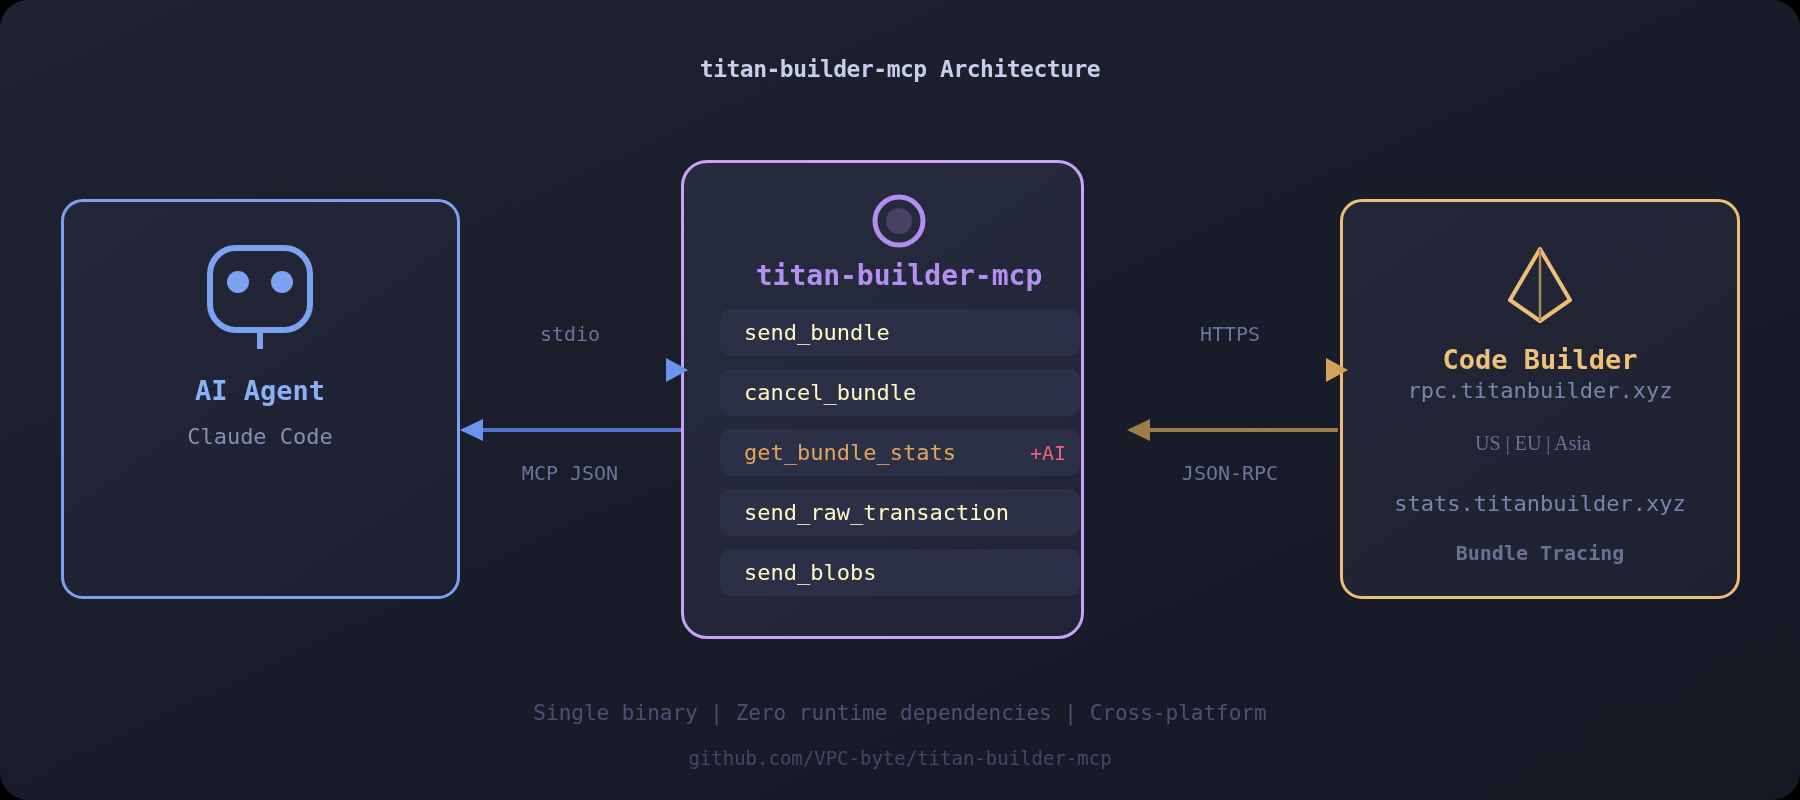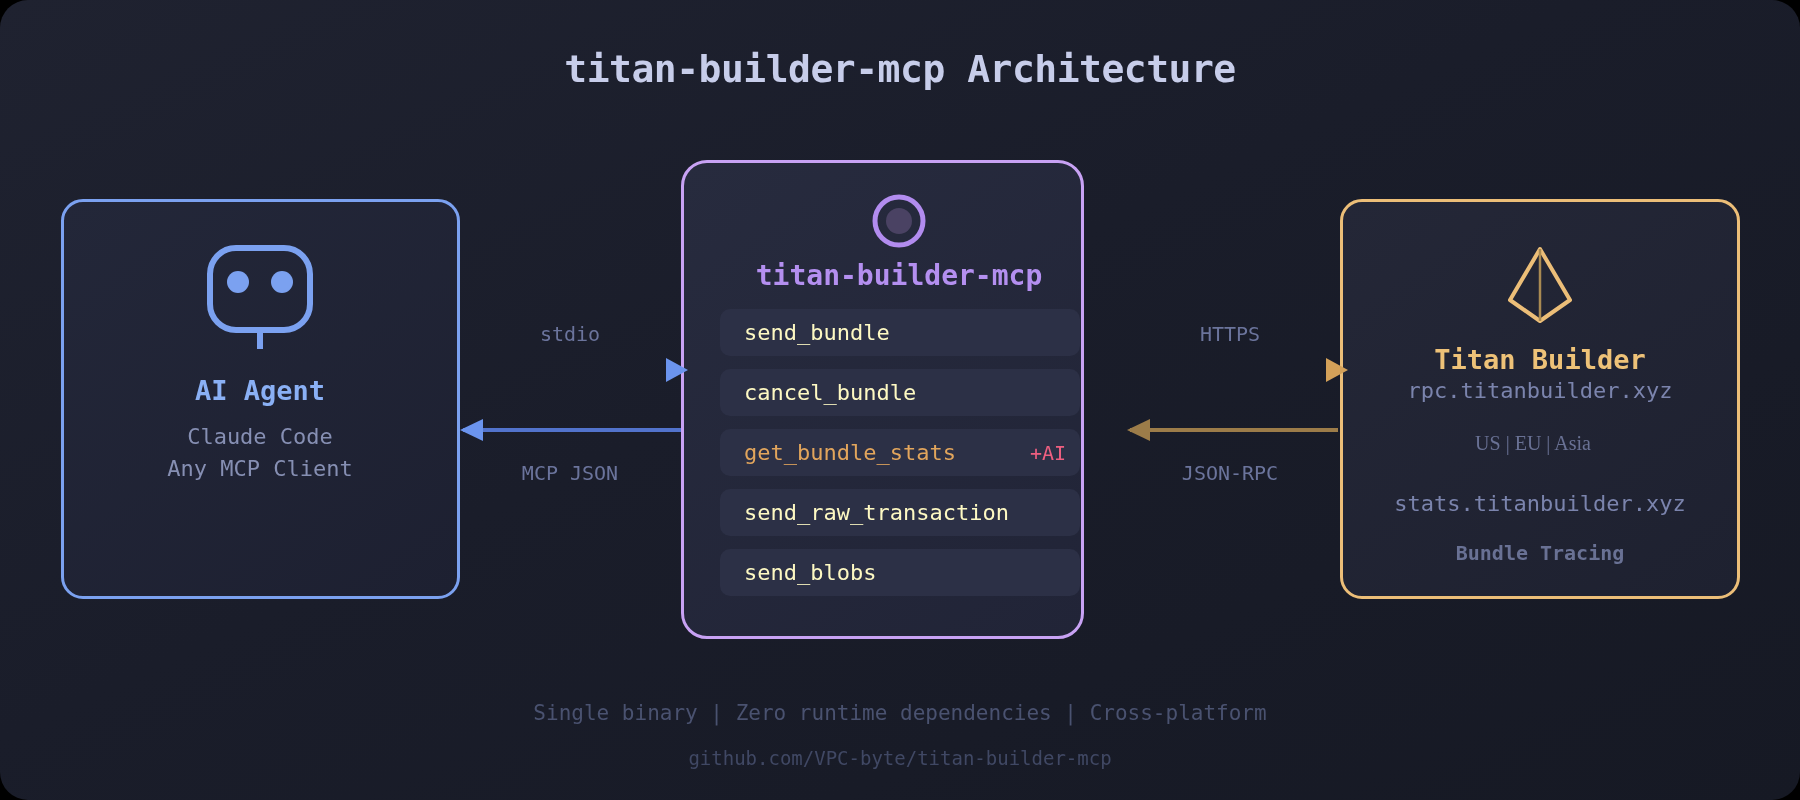--- a/index.html
+++ b/index.html
@@ -13,21 +13,21 @@
     height: 800px;
     border-radius: 28px;
     overflow: hidden;
     background: linear-gradient(155deg, #1f2230 0%, #1a1d2a 45%, #161924 100%);
     font-family: "DejaVu Sans Mono", "Liberation Mono", monospace;
   }
   .diagram-title {
     position: absolute;
     left: 900px; top: 69px;
     transform: translate(-50%, -50%);
-    font-size: 38px;
+    font-size: 23px;
     font-weight: bold;
     letter-spacing: -0.5px;
     color: #c7cdea;
     white-space: nowrap;
   }
   .node {
     position: absolute;
     box-sizing: border-box;
   }
   .node-agent {
@@ -168,21 +168,20 @@
       <svg width="108" height="108" viewBox="0 0 108 108">
         <rect x="4" y="4" width="100" height="82" rx="26" fill="none" stroke="#7ba1f0" stroke-width="6"></rect>
         <circle cx="32" cy="38" r="11" fill="#7ba1f0"></circle>
         <circle cx="76" cy="38" r="11" fill="#7ba1f0"></circle>
         <line x1="54" y1="86" x2="54" y2="105" stroke="#7ba1f0" stroke-width="6"></line>
       </svg>
     </div>
     <div class="abs-center agent-title">AI Agent</div>
     <div class="agent-clients">
       <div>Claude Code</div>
-      <div>Any MCP Client</div>
     </div>
   </div>
 
   <div class="node node-server">
     <div class="icon-wrap icon-circle">
       <svg width="56" height="56" viewBox="0 0 56 56">
         <circle cx="28" cy="28" r="24" fill="none" stroke="#b28cef" stroke-width="5"></circle>
         <circle cx="28" cy="28" r="13" fill="#4a4263"></circle>
       </svg>
     </div>
@@ -207,21 +206,21 @@
     </div>
   </div>
 
   <div class="node node-builder">
     <div class="icon-wrap icon-diamond">
       <svg width="68" height="78" viewBox="0 0 68 78">
         <polygon points="34,3 64,54 34,75 4,54" fill="none" stroke="#ecbe78" stroke-width="4" stroke-linejoin="round"></polygon>
         <line x1="34" y1="3" x2="34" y2="75" stroke="#a98a52" stroke-width="2.5"></line>
       </svg>
     </div>
-    <div class="abs-center builder-title">Titan Builder</div>
+    <div class="abs-center builder-title">Code Builder</div>
     <div class="abs-center builder-host rpc">rpc.titanbuilder.xyz</div>
     <div class="abs-center builder-sub regions">US | EU | Asia</div>
     <div class="abs-center builder-host stats">stats.titanbuilder.xyz</div>
     <div class="abs-center builder-sub note">Bundle Tracing</div>
   </div>
 
   <svg class="connectors" width="1800" height="800" viewBox="0 0 1800 800">
     <polygon points="666,358 666,382 688,370" fill="#6b94ee"></polygon>
     <line x1="463" y1="430" x2="681" y2="430" stroke="#5273cc" stroke-width="4"></line>
     <polygon points="483,419 483,441 460,430" fill="#6b94ee"></polygon>

